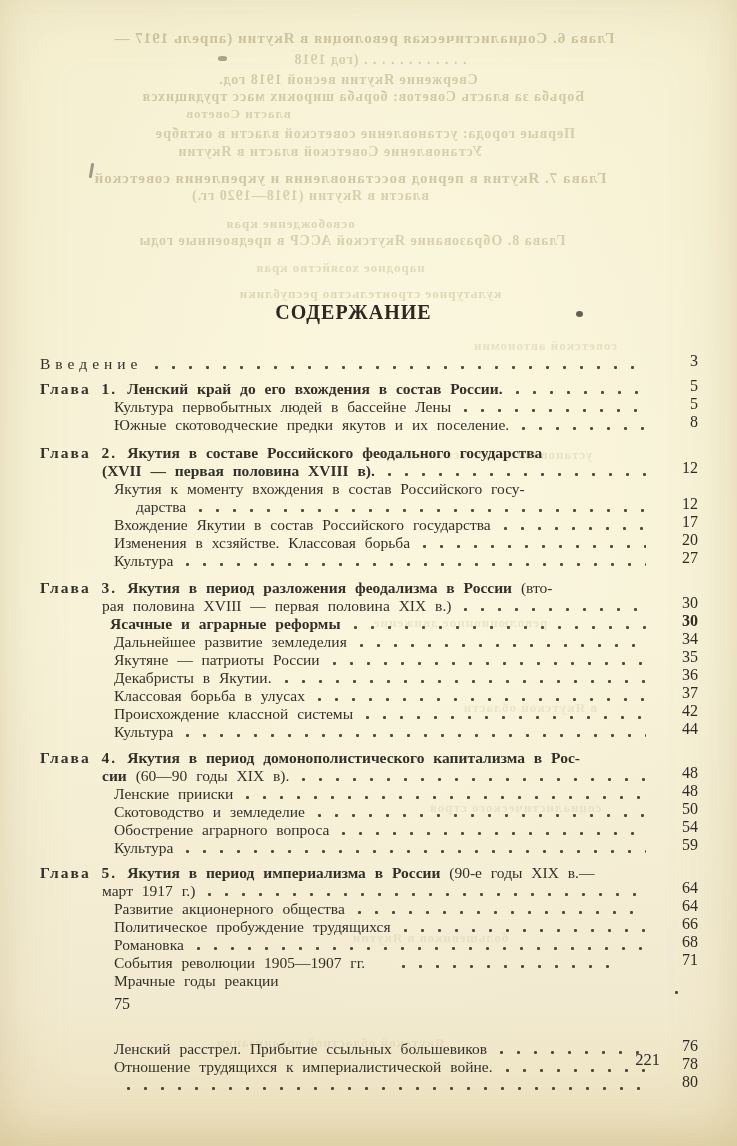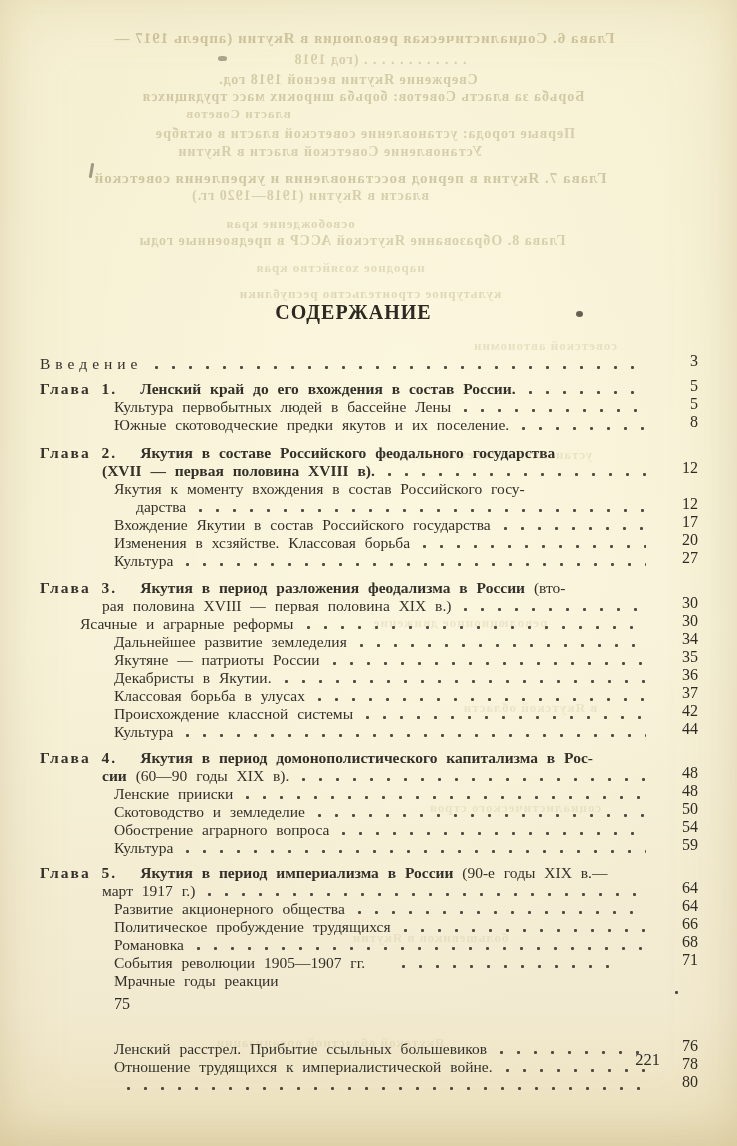--- a/index.html
+++ b/index.html
@@ -23,21 +23,21 @@
   .title{
     position:absolute; top:301px; left:0; width:737px; text-align:center;
     padding-right:30px; box-sizing:border-box;
     font-size:20px; font-weight:700; letter-spacing:1px; color:#2c2822;
   }
   #toc{position:absolute; left:40px; top:355px; width:658px; color:#33302a;}
   .row{display:flex; align-items:baseline; font-size:15.5px; line-height:18px; word-spacing:5px; white-space:nowrap;}
   .row .txt{white-space:nowrap;}
   .b{font-weight:700;}
   .sp{letter-spacing:5px;}
-  .pre{font-weight:700; letter-spacing:2px; margin-right:23px;}
+  .pre{font-weight:700; letter-spacing:2px; margin-right:10px;}
   .leader{
     flex:1 1 auto; min-width:14px; align-self:flex-end;
     height:5px; margin:0 10px 3px 12px;
     background-image:radial-gradient(circle at 2.5px 2.5px, rgba(52,47,38,.85) 1.25px, rgba(52,47,38,0) 1.9px);
     background-size:17px 5px; background-repeat:repeat-x;
   }
   .pg{flex:0 0 42px; text-align:right; position:relative; top:-3px; font-size:16px; color:#2f2b24;}
   .folio{
     position:absolute; left:560px; top:1050px; width:100px; text-align:right;
     font-size:16.5px; color:#2f2b24;
@@ -134,21 +134,21 @@
         <span class="pg">27</span>
       </div>
       <div class="row" style="margin-top: 9px;">
         <span class="txt"><span class="pre">Глава 3.</span><span class="b">Якутия в период разложения феодализма в России</span><span> (вто-</span></span>
       </div>
       <div class="row" style="margin-left: 62px; align-items: flex-end;">
         <span class="txt"><span>рая половина XVIII — первая половина XIX в.)</span></span>
         <span class="leader"></span>
         <span class="pg">30</span>
       </div>
-      <div class="row" style="margin-left: 40px;">
+      <div class="row" style="margin-left: 70px; font-weight: bold;">
         <span class="txt"><span>Ясачные и аграрные реформы</span></span>
         <span class="leader"></span>
         <span class="pg">30</span>
       </div>
       <div class="row" style="margin-left: 74px; align-items: center;">
         <span class="txt"><span>Дальнейшее развитие земледелия</span></span>
         <span class="leader"></span>
         <span class="pg">34</span>
       </div>
       <div class="row" style="margin-left: 74px;">

